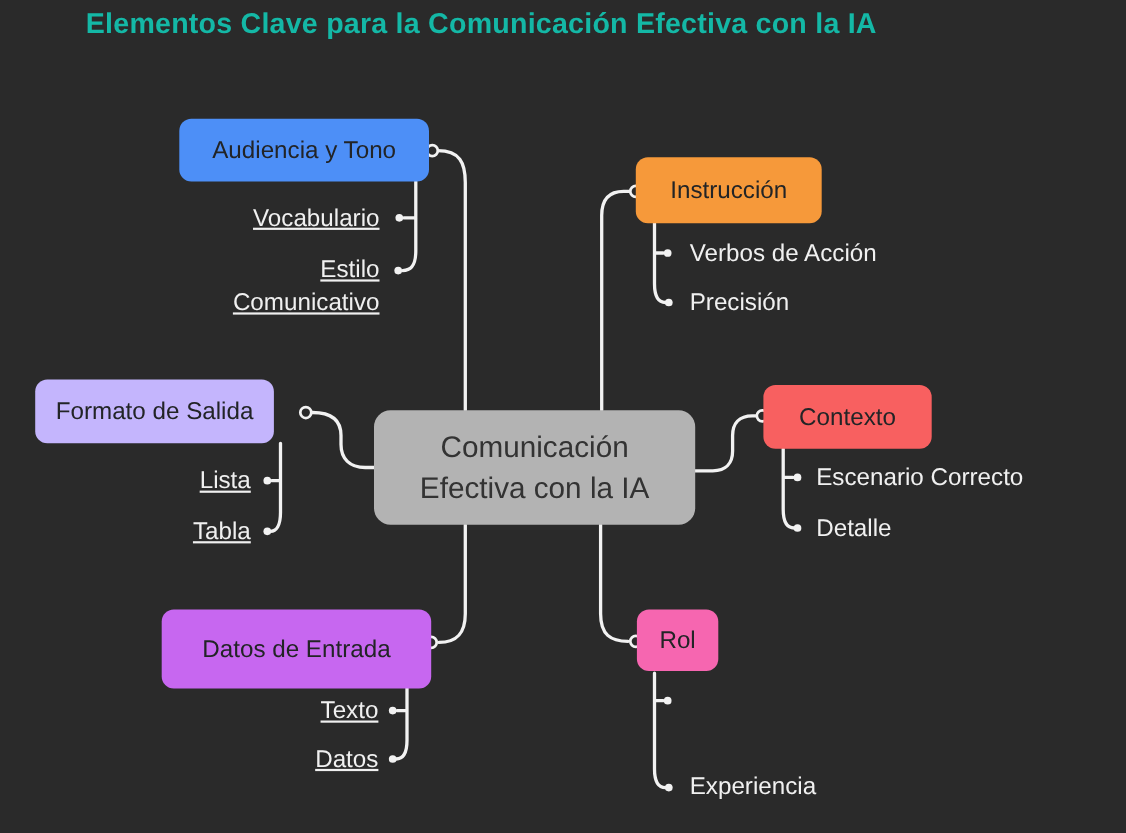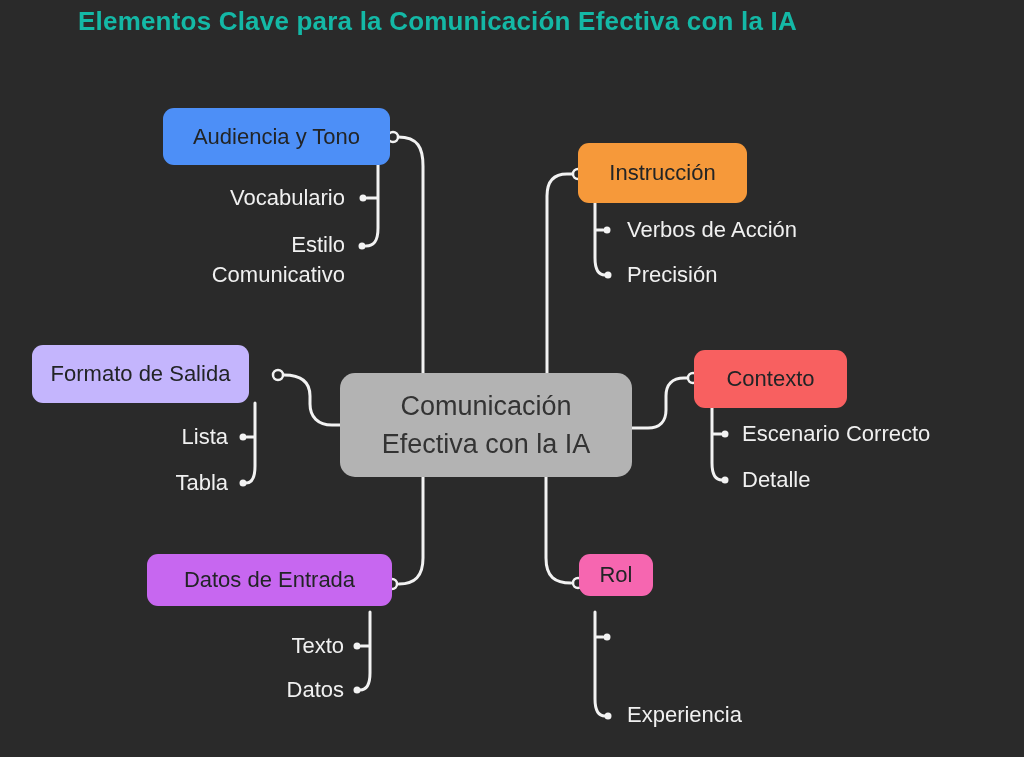--- a/index.html
+++ b/index.html
@@ -23,21 +23,21 @@
   }
   .node.central{
     background:#b3b3b3;border-radius:15px;
     font-size:27px;color:#333;line-height:38px;
     z-index:2;
   }
   .leaf{
     position:absolute;z-index:2;
     font-size:22px;color:#f0f0f0;line-height:30px;
   }
-  .leaf.right{text-align:right;}
+  .leaf.right{text-align:right;text-decoration:underline;}
   .leaf.wrap2{line-height:32px;}
   .connector{fill:none;stroke:#f2f2f2;stroke-width:3;stroke-linecap:round;}
   .endpoint{fill:#2a2a2a;stroke:#f2f2f2;stroke-width:2.5;}
   .dot{fill:#f2f2f2;stroke:none;}
 </style>
 </head>
 <body style="background-color: rgb(42, 42, 42);">
 
 <div class="stage">
 
@@ -85,23 +85,23 @@
   </div>
 
   <div class="node" style="left: 163px; top: 108px; width: 227px; height: 57px; background-color: rgb(77, 143, 247);">Audiencia y Tono</div>
 
   <div class="node" style="left: 578px; top: 143px; width: 169px; height: 60px; background-color: rgb(246, 153, 58);">Instrucción</div>
 
   <div class="node" style="left: 32px; top: 345px; width: 217px; height: 58px; background-color: #c4b5fd;">Formato de Salida</div>
 
   <div class="node" style="left: 694px; top: 350px; width: 153px; height: 58px; background-color: rgb(248, 96, 96);">Contexto</div>
 
-  <div class="node" style="left: 147px; top: 554px; width: 245px; height: 52px; background-color: rgb(199, 103, 240);">Datos de Entrada</div>
+  <div class="node" style="left: 147px; top: 554px; width: 245px; height: 72px; background-color: rgb(199, 103, 240);">Datos de Entrada</div>
 
-  <div class="node" style="left: 579px; top: 554px; width: 74px; height: 42px; background-color: rgb(246, 102, 176);">Rol</div>
+  <div class="node" style="left: 579px; top: 554px; width: 74px; height: 56px; background-color: rgb(246, 102, 176);">Rol</div>
 
   <div class="leaf right" style="left:125px;top:183px;width:220px;">Vocabulario</div>
   <div class="leaf right" style="left:175px;top:230px;width:170px;">Estilo Comunicativo</div>
 
   <div class="leaf" style="left:627px;top:215px;width:260px;">Verbos de Acción</div>
   <div class="leaf" style="left:627px;top:260px;width:200px;">Precisión</div>
 
   <div class="leaf right" style="left:68px;top:422px;width:160px;">Lista</div>
   <div class="leaf right" style="left:68px;top:468px;width:160px;">Tabla</div>
 

